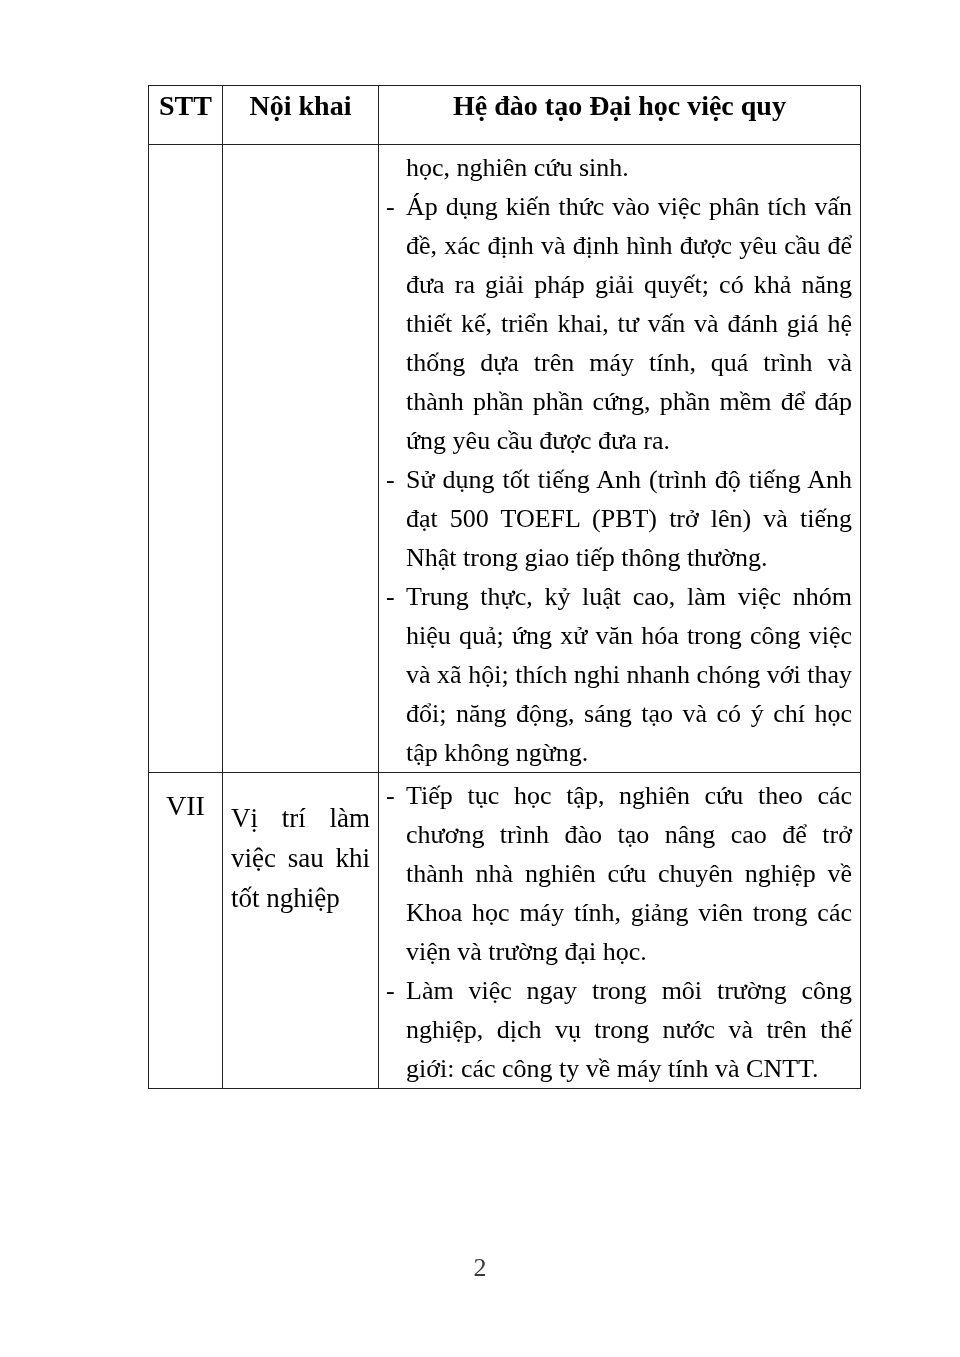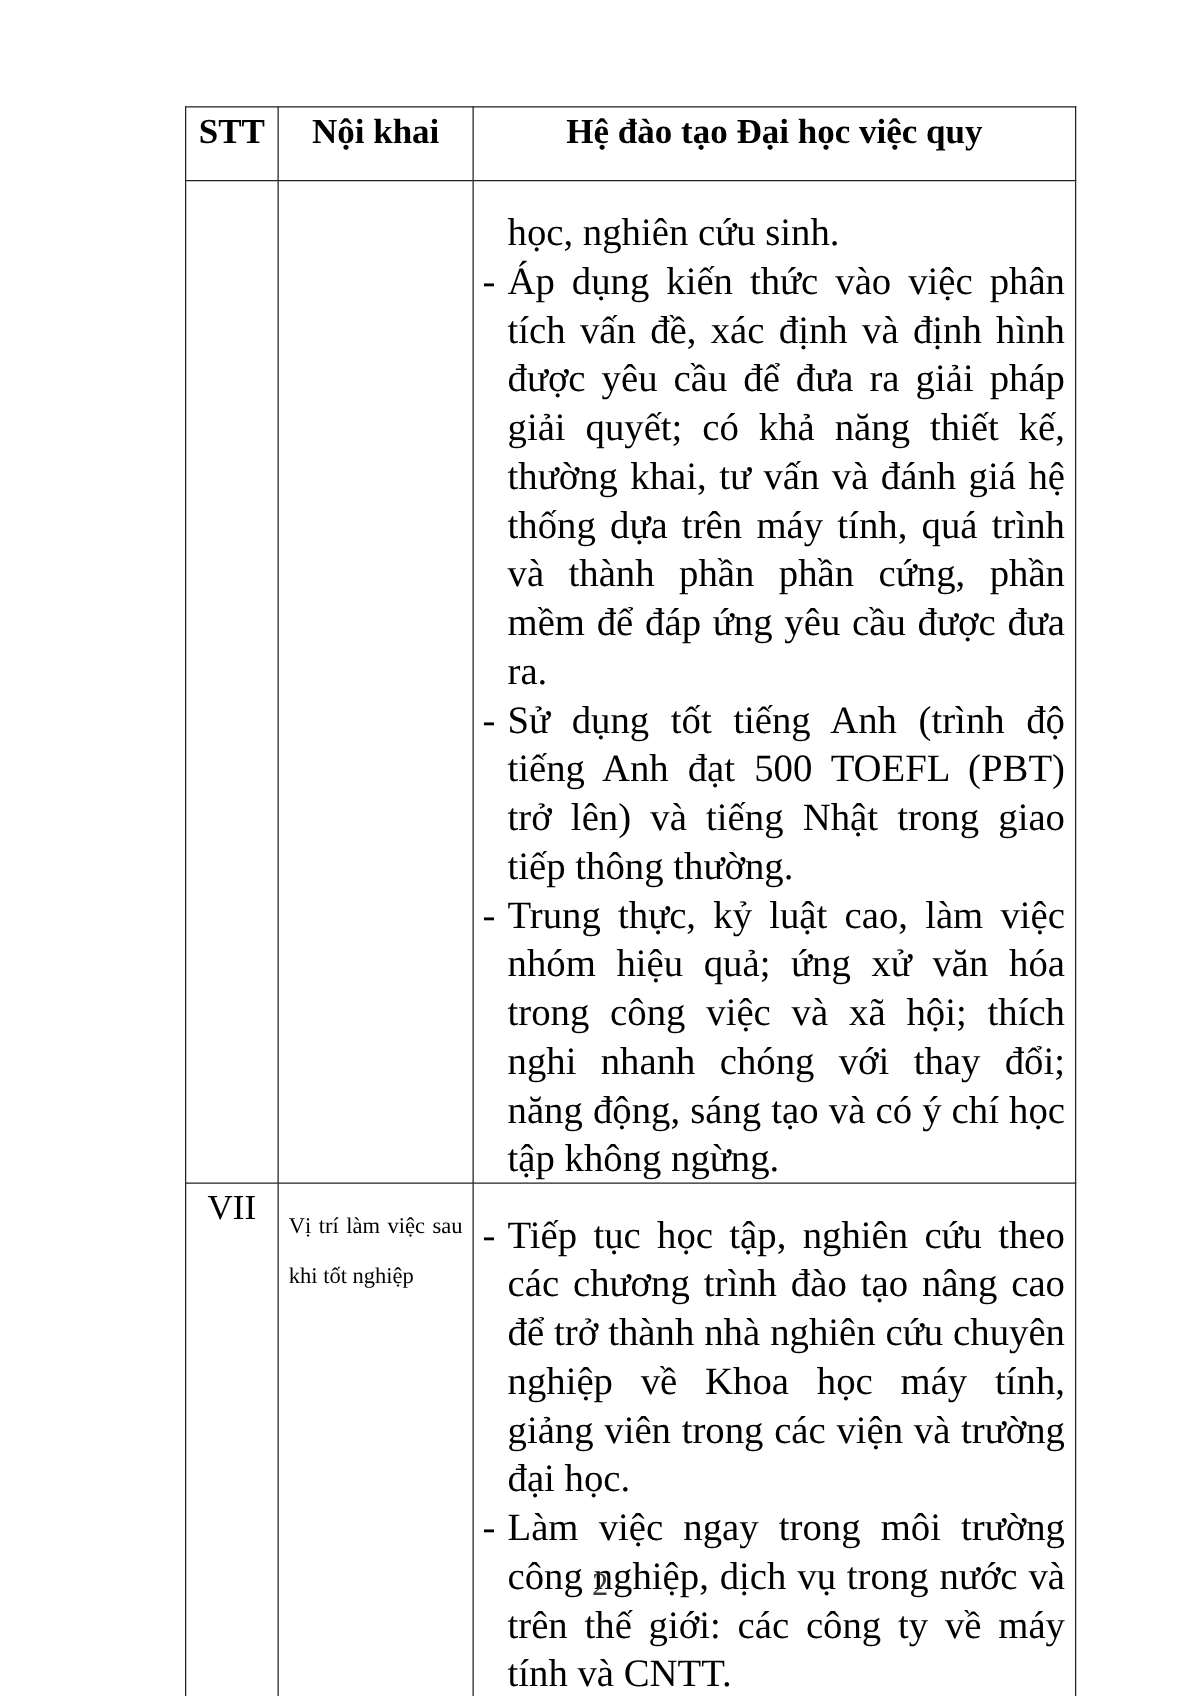--- a/index.html
+++ b/index.html
@@ -37,32 +37,33 @@
     text-align: center;
     height: 53px;
     padding-top: 5px;
     line-height: 30px;
   }
   tr.body-row-1 { height: 544px; }
   tr.body-row-2 { height: 275px; }
   td.stt-cell {
     font-size: 28px;
     text-align: center;
+    padding-top: 13px;
     line-height: 39px;
   }
   td.noidung-cell {
-    font-size: 18px;
+    font-size: 27px;
     line-height: 40px;
     text-align: justify;
-    padding: 13px 8px 0 8px;
+    padding: 25px 8px 0 8px;
   }
   td.content-cell {
-    font-size: 31px;
+    font-size: 26px;
     line-height: 39px;
-    padding: 21px 8px 0 0;
+    padding: 3px 8px 0 0;
   }
   .cont-line {
     margin: 0;
     padding-left: 27px;
     text-align: left;
   }
   .bullet {
     margin: 0;
     position: relative;
     padding-left: 27px;
@@ -99,21 +100,21 @@
       <th>Nội khai</th>
       <th>Hệ đào tạo Đại học việc quy</th>
     </tr>
   </thead>
   <tbody>
     <tr class="body-row-1">
       <td class="stt-cell"></td>
       <td class="noidung-cell"></td>
       <td class="content-cell">
         <p class="cont-line">học, nghiên cứu sinh.</p>
-        <p class="bullet"><span class="dash">-</span><span>Áp dụng kiến thức vào việc phân tích vấn đề, xác định và định hình được yêu cầu để đưa ra giải pháp giải quyết; có khả năng thiết kế, thường khai, tư vấn và đánh giá hệ thống dựa trên máy tính, quá trình và thành phần phần cứng, phần mềm để đáp ứng yêu cầu được đưa ra.</span></p>
+        <p class="bullet"><span class="dash">-</span><span>Áp dụng kiến thức vào việc phân tích vấn đề, xác định và định hình được yêu cầu để đưa ra giải pháp giải quyết; có khả năng thiết kế, triển khai, tư vấn và đánh giá hệ thống dựa trên máy tính, quá trình và thành phần phần cứng, phần mềm để đáp ứng yêu cầu được đưa ra.</span></p>
         <p class="bullet"><span class="dash">-</span><span>Sử dụng tốt tiếng Anh (trình độ tiếng Anh đạt 500 TOEFL (PBT) trở lên) và tiếng Nhật trong giao tiếp thông thường.</span></p>
         <p class="bullet"><span class="dash">-</span><span>Trung thực, kỷ luật cao, làm việc nhóm hiệu quả; ứng xử văn hóa trong công việc và xã hội; thích nghi nhanh chóng với thay đổi; năng động, sáng tạo và có ý chí học tập không ngừng.</span></p>
       </td>
     </tr>
     <tr class="body-row-2">
       <td class="stt-cell">VII</td>
       <td class="noidung-cell">Vị trí làm việc sau khi tốt nghiệp</td>
       <td class="content-cell">
         <p class="bullet"><span class="dash">-</span><span>Tiếp tục học tập, nghiên cứu theo các chương trình đào tạo nâng cao để trở thành nhà nghiên cứu chuyên nghiệp về Khoa học máy tính, giảng viên trong các viện và trường đại học.</span></p>
         <p class="bullet"><span class="dash">-</span><span>Làm việc ngay trong môi trường công nghiệp, dịch vụ trong nước và trên thế giới: các công ty về máy tính và CNTT.</span></p>

